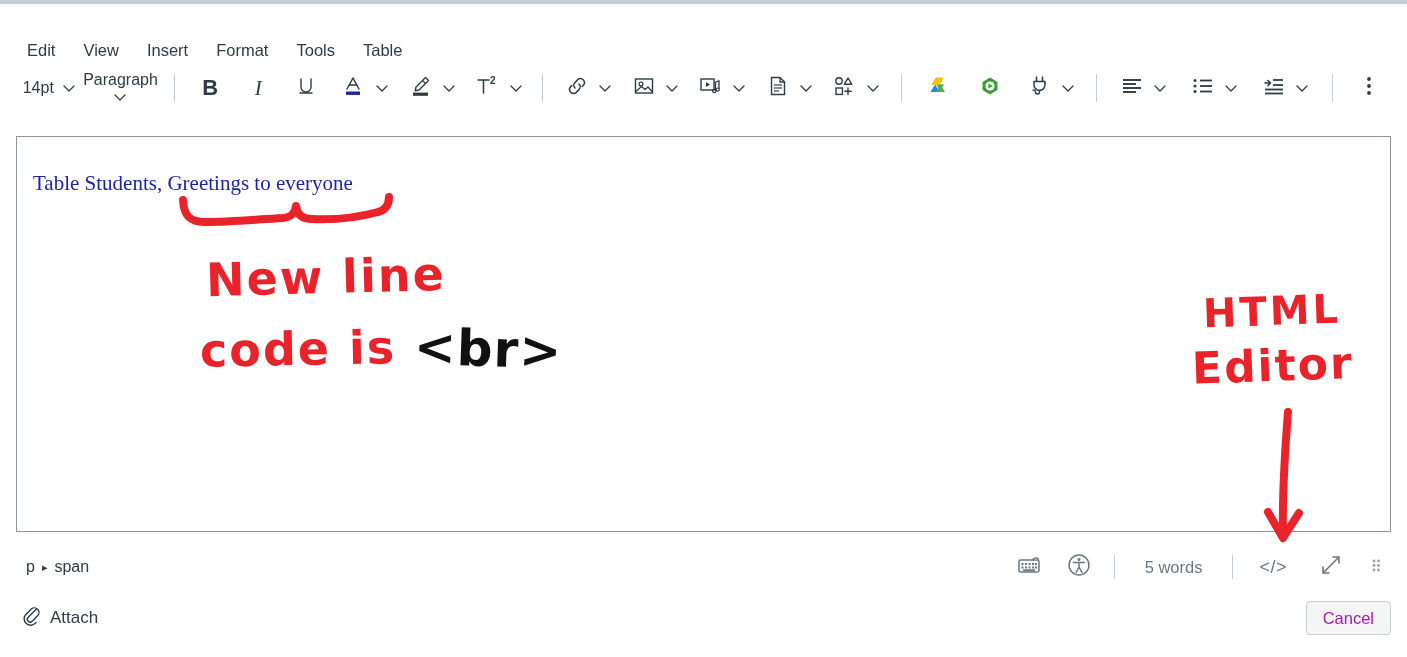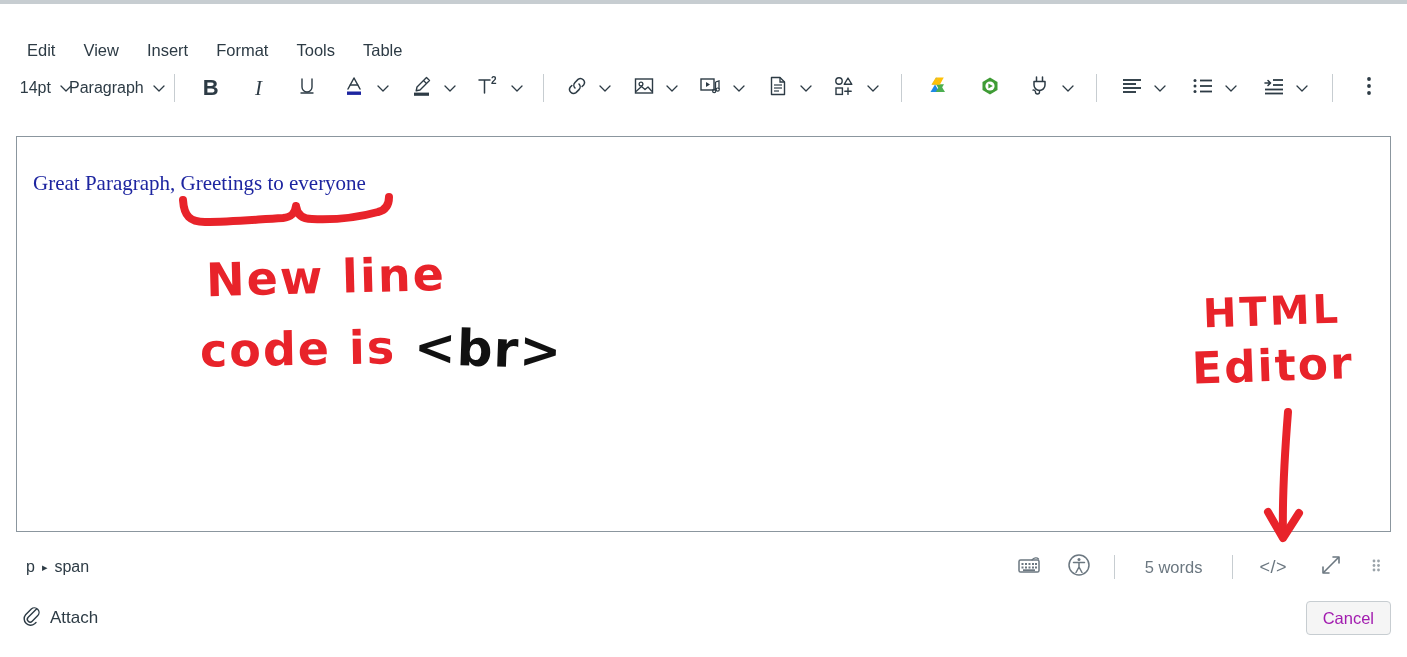--- a/index.html
+++ b/index.html
@@ -250,21 +250,21 @@
 
   <div class="tb-btn" style="padding-left:2px;">
     <span class="tb-text">14pt</span>
     <span class="chev">
       <svg width="16" height="16" viewBox="0 0 16 16">
           <path d="M3 6 L8 11 L13 6" fill="none" stroke="#2d3b45" stroke-width="1.3" stroke-linecap="round" stroke-linejoin="round"></path>
         </svg>
     </span>
   </div>
 
-  <div class="tb-btn" style="margin-left:12px;">
+  <div class="tb-btn" style="margin-left:12px;flex-direction:column;">
     <span class="tb-text">Paragraph</span>
     <span class="chev">
       <svg width="16" height="16" viewBox="0 0 16 16">
           <path d="M3 6 L8 11 L13 6" fill="none" stroke="#2d3b45" stroke-width="1.3" stroke-linecap="round" stroke-linejoin="round"></path>
         </svg>
     </span>
   </div>
 
   <div class="sep" style="margin-left:22px;"></div>
 
@@ -511,21 +511,21 @@
       <svg width="8" height="24" viewBox="0 0 8 24">
         <circle cx="4" cy="5" r="1.9" fill="#2d3b45"></circle>
         <circle cx="4" cy="12" r="1.9" fill="#2d3b45"></circle>
         <circle cx="4" cy="19" r="1.9" fill="#2d3b45"></circle>
       </svg>
     </span>
   </div>
 </div>
 
 <div class="editor-box">
-  <div class="editor-text">Great Paragraph, Greetings to everyone</div>
+  <div class="editor-text">Table Students, Greetings to everyone</div>
 </div>
 
 <div class="annot-layer">
   <svg width="1407" height="657" style="position:absolute;top:0;left:0;">
 
     <path d="M183 200 C184 216, 190 222, 205 222 C230 222, 250 220, 283 218 C292 217, 295 213, 296 206 C297 214, 302 219, 312 219 C335 220, 360 217, 378 212 C386 210, 389 205, 389 197" fill="none" stroke="#e8232a" stroke-width="8" stroke-linecap="round" stroke-linejoin="round"></path>
 
     <path d="M1288 412 C1285 450, 1282 490, 1283 535" fill="none" stroke="#e8232a" stroke-width="8" stroke-linecap="round"></path>
     <path d="M1268 512 L1283 538 L1299 513" fill="none" stroke="#e8232a" stroke-width="8" stroke-linecap="round" stroke-linejoin="round"></path>
   </svg>

